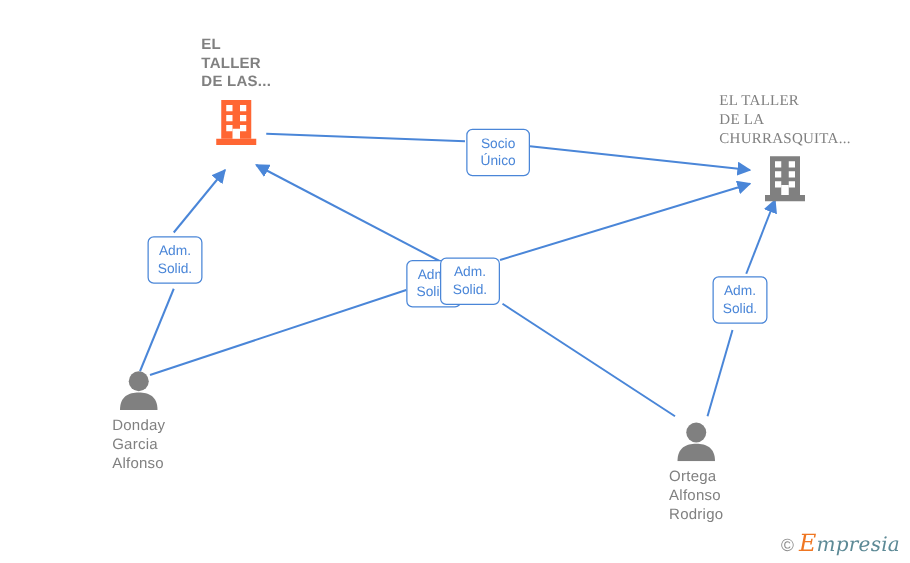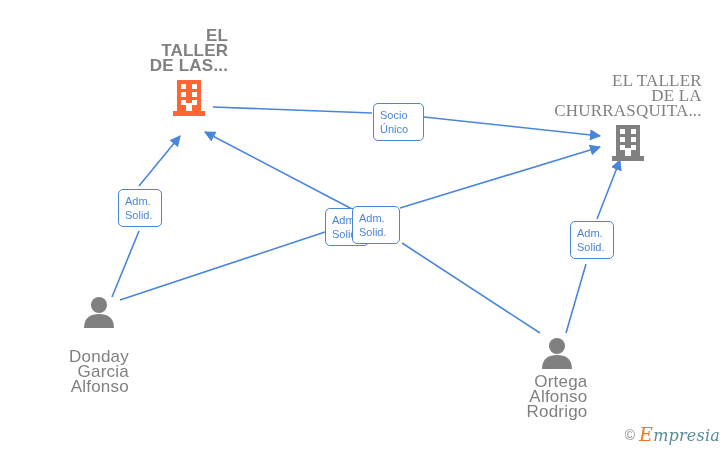--- a/index.html
+++ b/index.html
@@ -25,40 +25,41 @@
 
   
   .node {
     position: absolute;
     display: flex;
     flex-direction: column;
     align-items: center;
     width: 150px;
   }
   .node-label {
-    font-size: 17px;
+    font-size: 12px;
     line-height: 15px;
     color: #808080;
-    text-align: right;
+    text-align: left;
     letter-spacing: .2px;
     white-space: pre-line;
   }
   .node-label.bold { font-weight: bold; }
   .node-icon { display: block; }
 
   
   .edge-label {
     position: absolute;
     box-sizing: border-box;
     border: 1.4px solid #4a86d8;
     border-radius: 5px;
     background: #ffffff;
     color: #4a86d8;
     font-size: 11px;
     line-height: 14px;
+    text-align: center;
     padding: 4px 6px 4px 6px;
     white-space: pre-line;
   }
 
   
   #watermark {
     position: absolute;
     right: 8px;
     bottom: 6px;
     display: flex;
@@ -149,21 +150,21 @@
       <rect x="9" y="5" width="5" height="5" fill="#ffffff"></rect>
       <rect x="20" y="5" width="5" height="5" fill="#ffffff"></rect>
       <rect x="9" y="13" width="5" height="5" fill="#ffffff"></rect>
       <rect x="20" y="13" width="5" height="5" fill="#ffffff"></rect>
       <rect x="9" y="21" width="5" height="5" fill="#ffffff"></rect>
       <rect x="20" y="21" width="5" height="5" fill="#ffffff"></rect>
       <rect x="14" y="24" width="6" height="8" fill="#ffffff"></rect>
     </svg>
   </div>
 
-  <div class="node" style="left:24px; top:296px;gap:16px;">
+  <div class="node" style="left:36px; top:296px;">
     <svg class="node-icon" width="34" height="32" viewBox="0 0 34 32">
       <circle cx="17" cy="9" r="8" fill="#808080"></circle>
       <path d="M2 32 C2 21 9 18 17 18 C25 18 32 21 32 32 Z" fill="#808080"></path>
     </svg>
     <div class="node-label" style="margin-top:5px;">Donday
 Garcia
 Alfonso</div>
   </div>
 
   <div class="node" style="left:482px; top:337px;">

